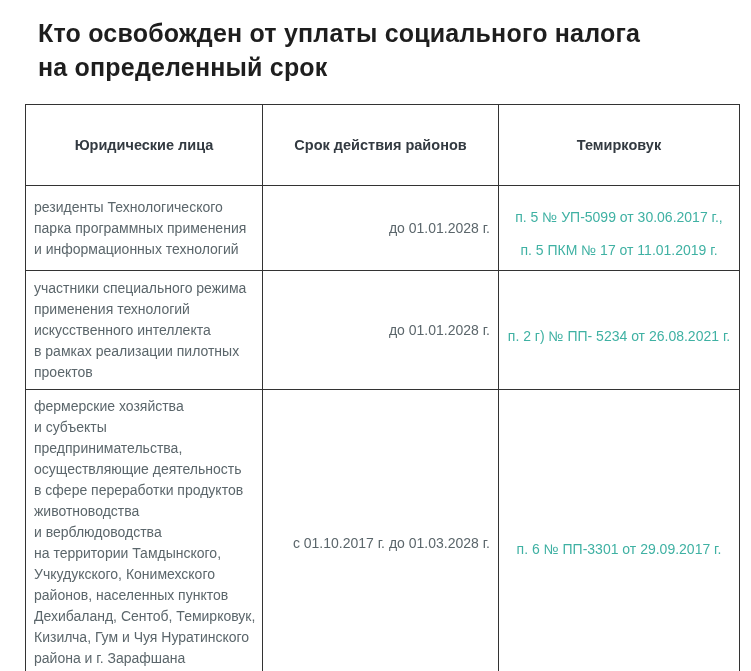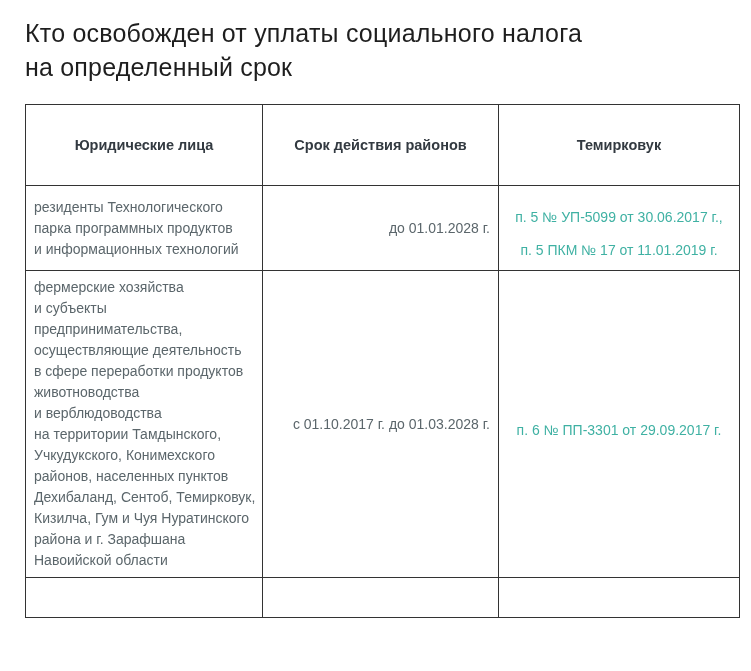--- a/index.html
+++ b/index.html
@@ -10,24 +10,24 @@
   body {
     width: 751px;
     height: 671px;
     overflow: hidden;
     font-family: "Liberation Sans", sans-serif;
   }
   .page {
     padding-left: 25px;
   }
   h1.page-title {
-    margin: 16px 0 0 0;
+    margin: 16px 0 0 13px;
     font-size: 25px;
     line-height: 34px;
-    font-weight: 400;
+    font-weight: 700;
     color: #1e1e1e;
     white-space: pre-line;
     letter-spacing: 0.2px;
   }
   table.exemptions {
     margin-top: 20px;
     border-collapse: collapse;
     table-layout: fixed;
     width: 714px;
   }
@@ -93,29 +93,40 @@
     <thead>
       <tr>
         <th>Юридические лица</th>
         <th>Срок действия районов</th>
         <th>Темирковук</th>
       </tr>
     </thead>
     <tbody>
       <tr class="row-1">
         <td class="entity-cell">резиденты Технологического
-парка программных продуктов
+парка программных применения
 и информационных технологий</td>
         <td class="period-cell">до 01.01.2028 г.</td>
         <td class="basis-cell">
           <a class="basis-link">п. 5 № УП-5099 от 30.06.2017 г.,</a>
           <a class="basis-link">п. 5 ПКМ № 17 от 11.01.2019 г.</a>
         </td>
       </tr>
 
+      <tr class="row-2">
+        <td class="entity-cell">участники специального режима
+применения технологий
+искусственного интеллекта
+в рамках реализации пилотных
+проектов</td>
+        <td class="period-cell">до 01.01.2028 г.</td>
+        <td class="basis-cell">
+          <a class="basis-link">п. 2 г) № ПП- 5234 от 26.08.2021 г.</a>
+        </td>
+      </tr>
 
       <tr class="row-3">
         <td class="entity-cell">фермерские хозяйства
 и субъекты
 предпринимательства,
 осуществляющие деятельность
 в сфере переработки продуктов
 животноводства
 и верблюдоводства
 на территории Тамдынского,

